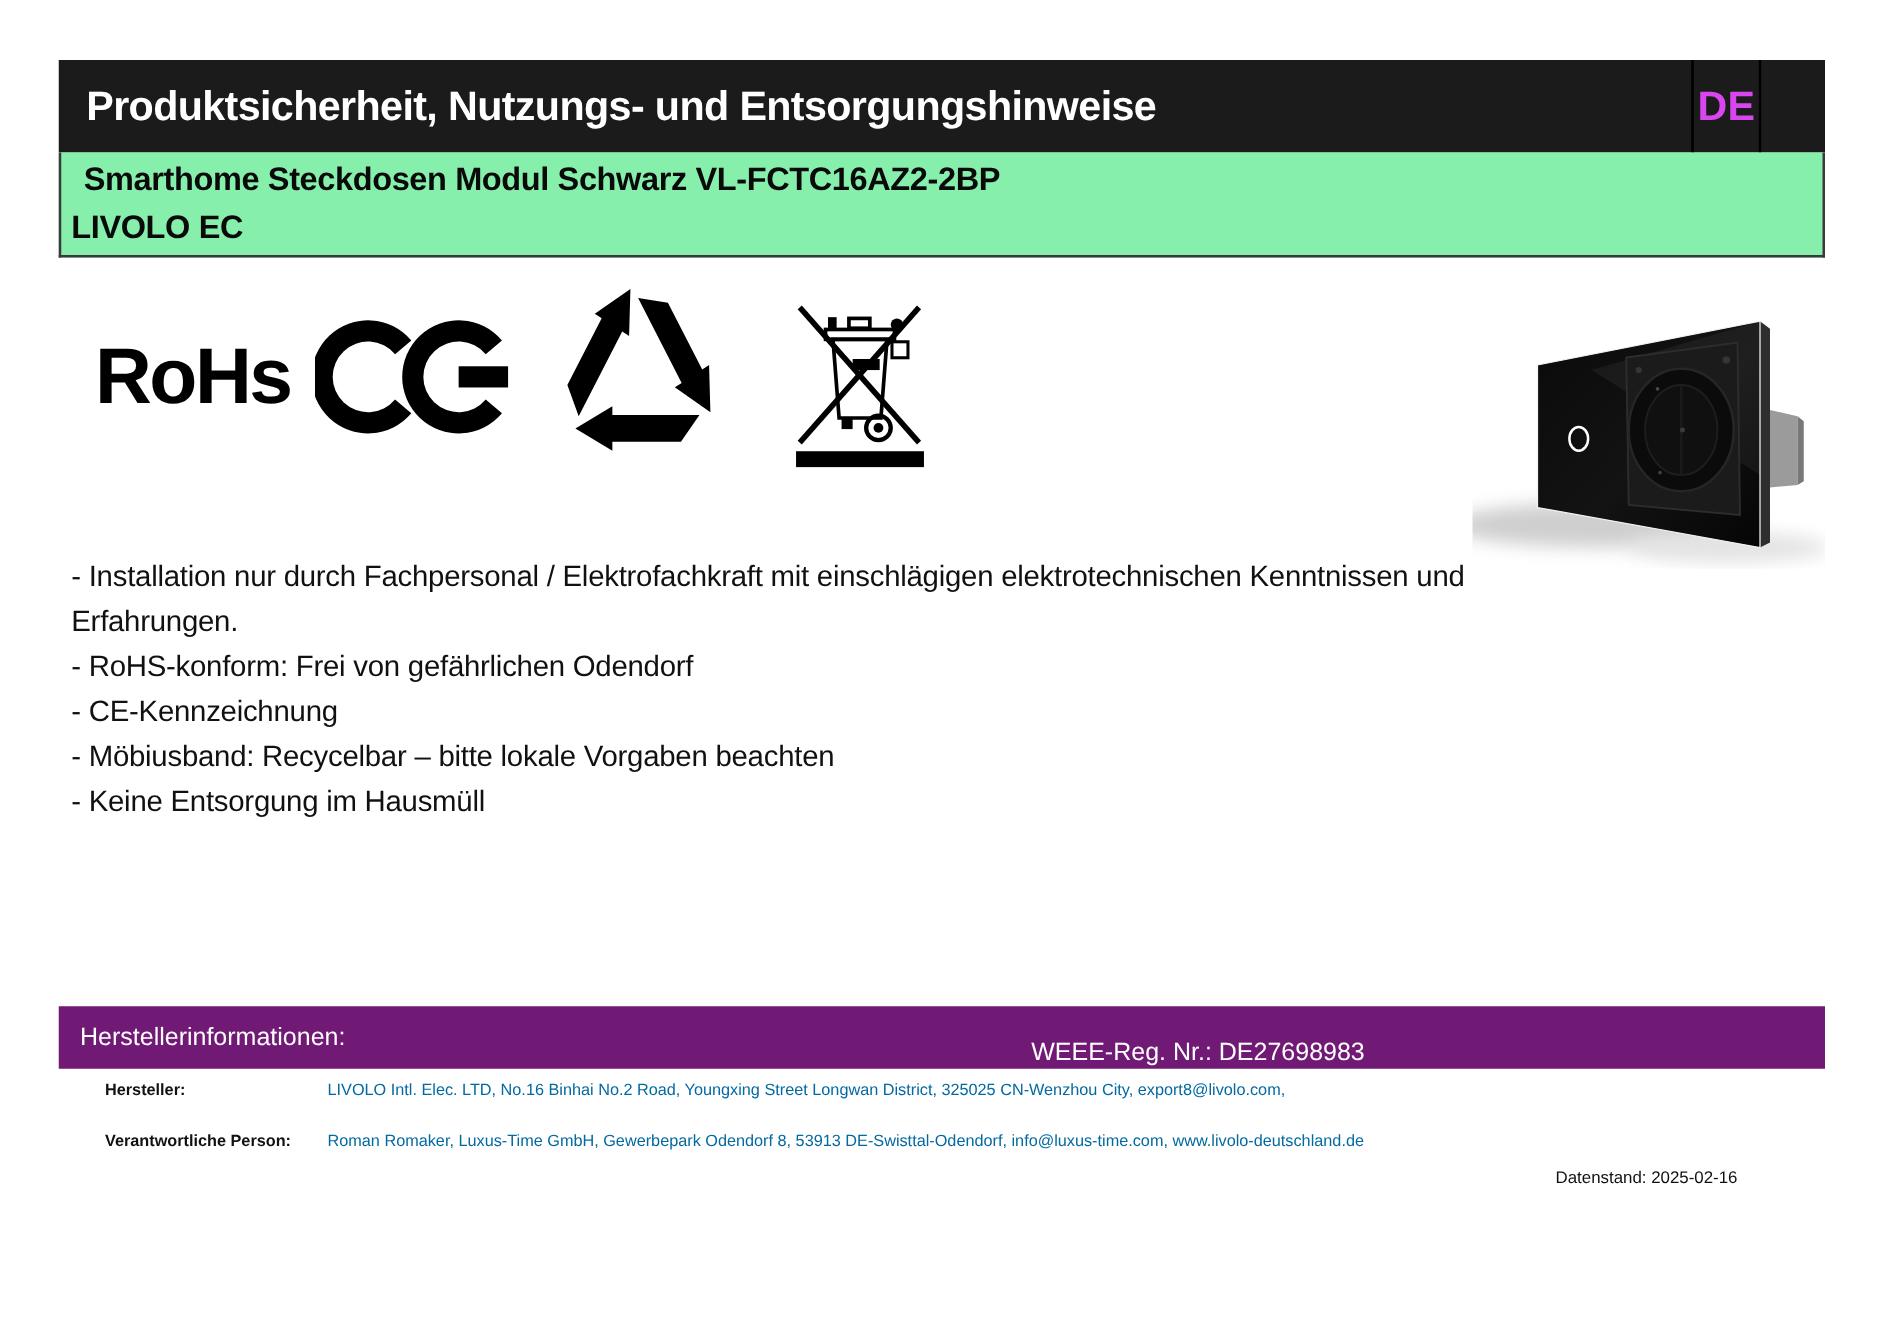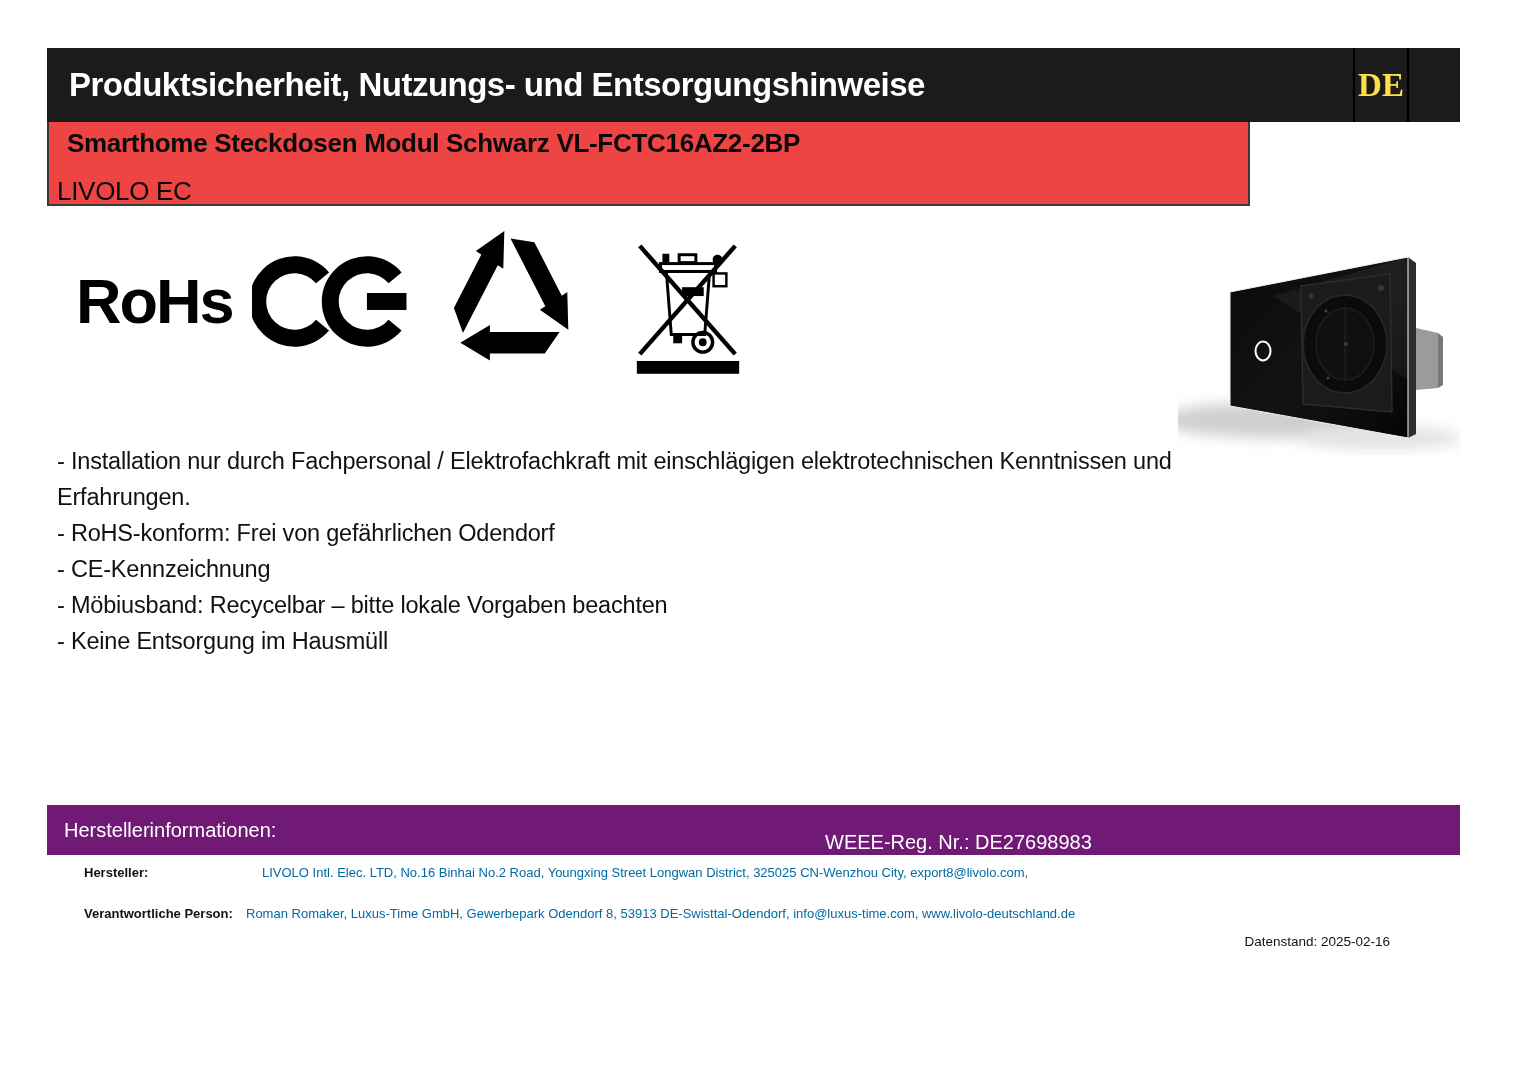--- a/index.html
+++ b/index.html
@@ -20,36 +20,36 @@
   }
   .header-title{
     left:22px;top:0;height:87px;line-height:74px;
     font-size:33px;font-weight:bold;letter-spacing:-0.5px;
     white-space:nowrap;
   }
   .de-sep{top:0;width:2px;height:74px;background:#000;}
   .de-cell{
     left:1308px;top:0;width:52px;height:74px;
     display:flex;align-items:center;justify-content:center;
-    font-size:33px;font-weight:bold;color:#fde047;font-family:Liberation Serif, serif;
+    font-size:33px;font-weight:bold;color:#d946ef;
   }
 
   
   .subheader{
-    left:47px;top:122px;width:1203px;height:84px;
-    background:#ef4444;
+    left:47px;top:122px;width:1413px;height:84px;
+    background:#86efac;
     border:2px solid #3a3a3a;border-top:none;
     box-sizing:border-box;
   }
   .sub-line1{
     left:18px;top:6px;font-size:26px;font-weight:bold;
     letter-spacing:-0.3px;white-space:nowrap;color:#0a0a0a;
   }
   .sub-line2{
-    left:8px;top:54px;font-size:26px;font-weight:normal;
+    left:8px;top:44px;font-size:26px;font-weight:bold;
     letter-spacing:-0.3px;white-space:nowrap;color:#0a0a0a;
   }
 
   
   .rohs{
     left:76px;top:266px;font-size:63px;font-weight:bold;
     letter-spacing:-2px;color:#000;line-height:70px;
   }
   .icon-svg{display:block;}
 
@@ -191,17 +191,17 @@
 <div class="abs" style="left:84px;top:863px;">
   <span class="info-row-label">Hersteller:</span>
 </div>
 <div class="abs" style="left:262px;top:863px;">
   <span class="info-row-value">LIVOLO Intl. Elec. LTD, No.16 Binhai No.2 Road, Youngxing Street Longwan District, 325025 CN-Wenzhou City, export8@livolo.com,</span>
 </div>
 
 <div class="abs" style="left:84px;top:904px;">
   <span class="info-row-label">Verantwortliche Person:</span>
 </div>
-<div class="abs" style="left:246px;top:904px;">
+<div class="abs" style="left:262px;top:904px;">
   <span class="info-row-value">Roman Romaker, Luxus-Time GmbH, Gewerbepark Odendorf 8, 53913 DE-Swisttal-Odendorf, info@luxus-time.com, www.livolo-deutschland.de</span>
 </div>
 
 <div class="abs datenstand">Datenstand: 2025-02-16</div>
 
 </body></html>

